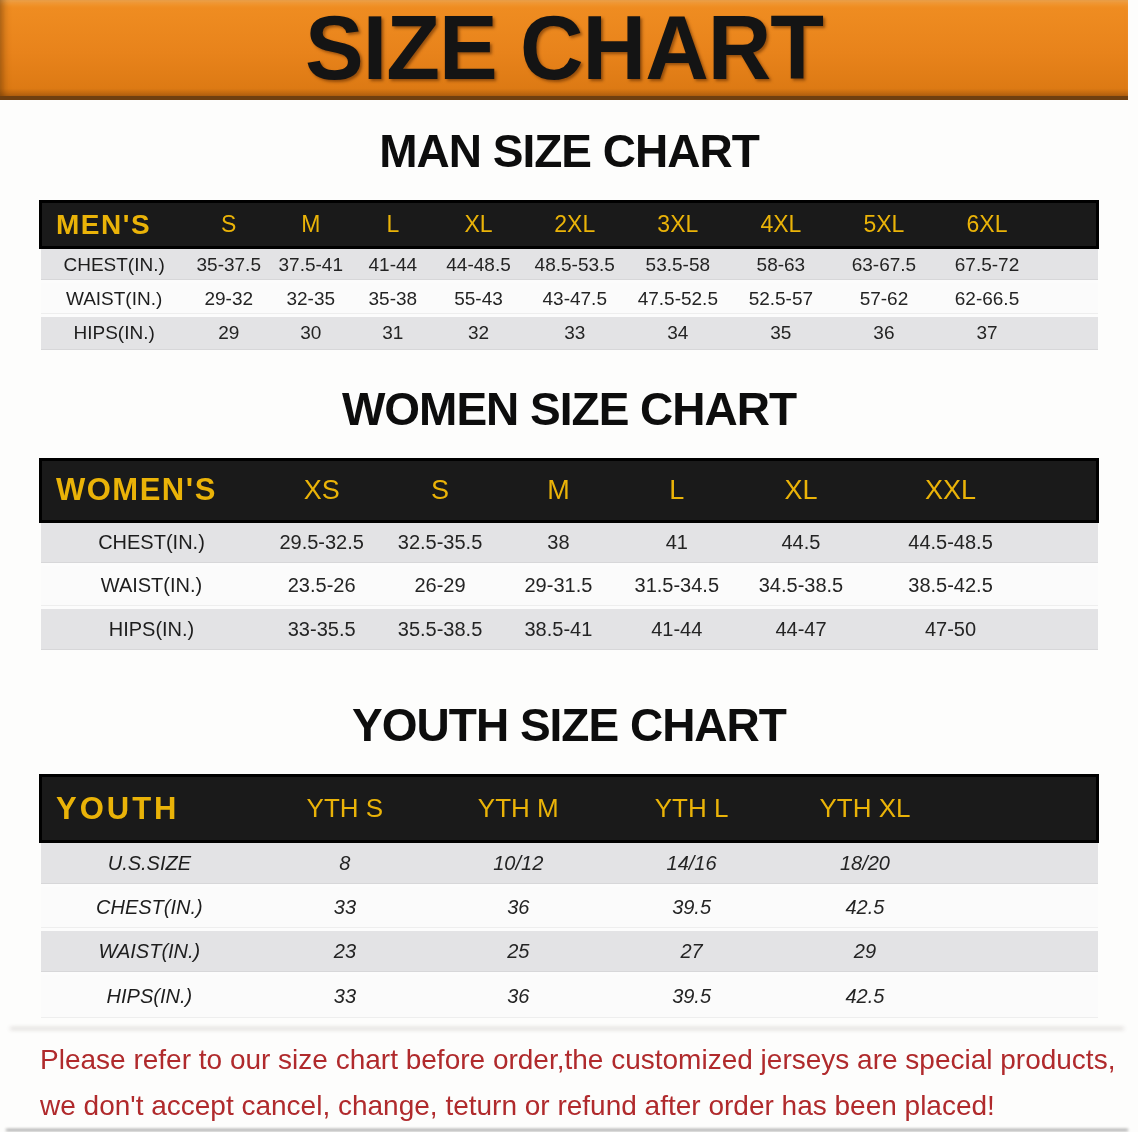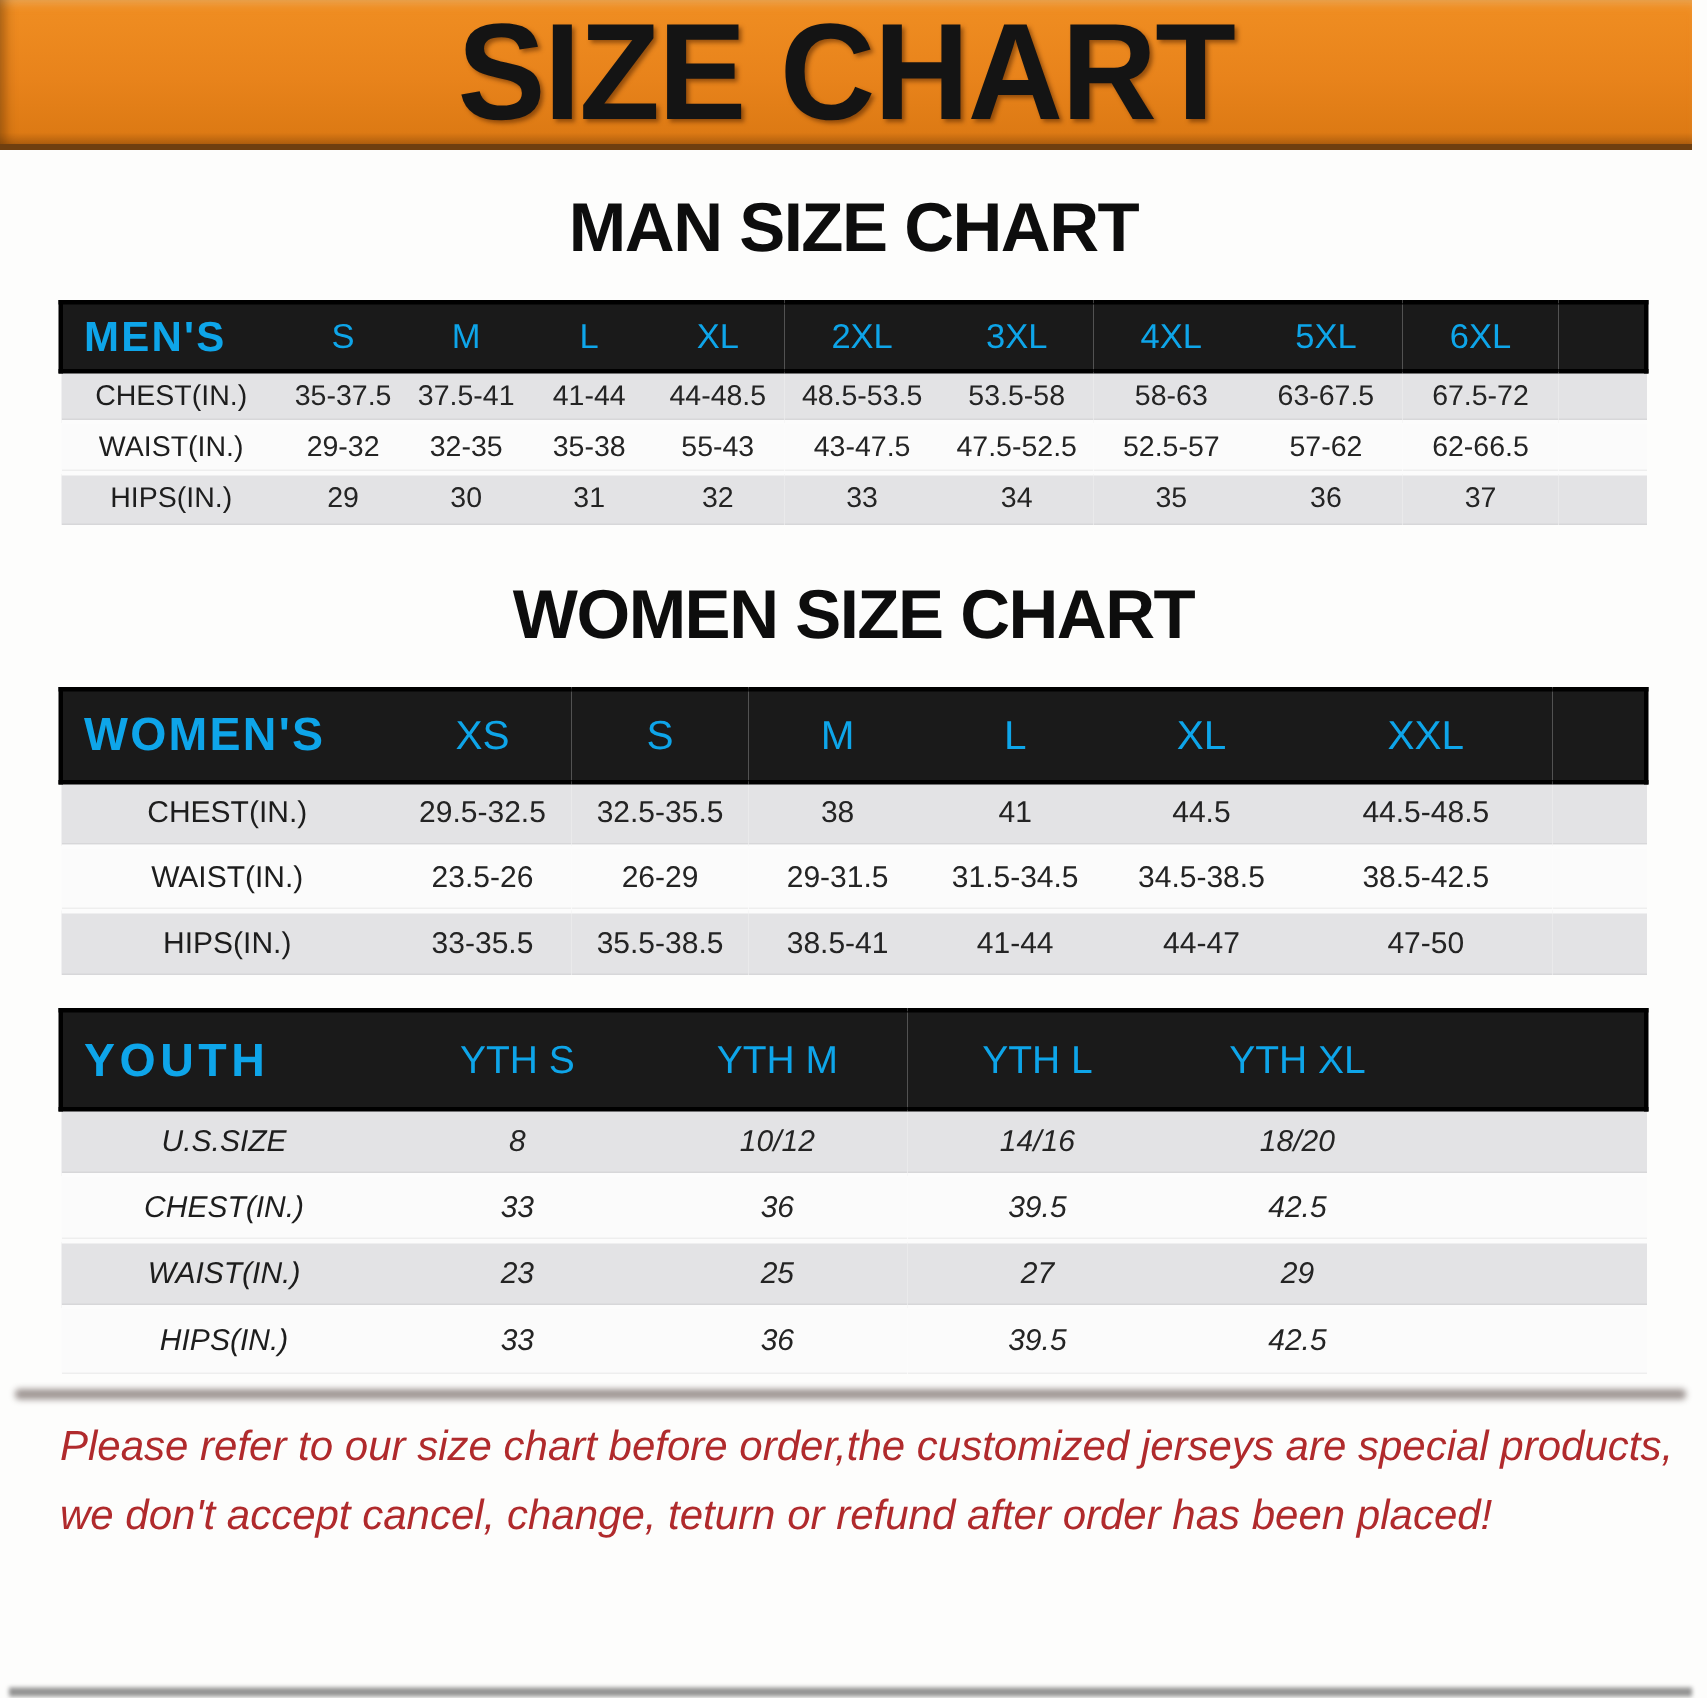--- a/index.html
+++ b/index.html
@@ -42,21 +42,21 @@
 
   
   table.size-table {
     width: 1060px;
     margin: 22px auto 0 auto;
     border-collapse: collapse;
     table-layout: fixed;
   }
   thead th {
     background: #1a1a1a;
-    color: #0ea5e9;
+    color: #eab308;
     font-weight: 400;
     border-top: 3px solid #000;
     border-bottom: 3px solid #000;
     text-align: center;
     white-space: nowrap;
   }
   thead th.group-label {
     font-weight: 700;
     letter-spacing: 1.5px;
     text-align: left;
@@ -116,21 +116,20 @@
     height: 7px; margin: 10px 14px 0 10px;
     background: #41302c; opacity: .5; filter: blur(2px);
     border-radius: 3px;
   }
   .disclaimer {
     padding: 8px 38px 0 40px;
     color: #b02a2c;
     font-size: 28px;
     line-height: 46px;
     white-space: nowrap;
-    font-style: italic;
   }
   .bottom-streak {
     margin-top: auto;
     height: 6px; margin-left: 6px; margin-right: 10px; margin-bottom: 1px;
     background: #5a5a5a; opacity: .65; filter: blur(1.5px);
   }
 </style>
 </head>
 <body>
 
@@ -270,20 +269,21 @@
               <td>41-44</td>
               <td>44-47</td>
               <td>47-50</td>
               <td class="filler-cell"></td>
             </tr>
           </tbody>
         </table>
     </section>
 
     <section class="chart-section sec-2">
+      <h2 class="section-heading">YOUTH SIZE CHART</h2>
       <table class="size-table">
           <colgroup>
             <col>
             <col>
             <col>
             <col>
             <col>
             <col>
           </colgroup>
           <thead>

